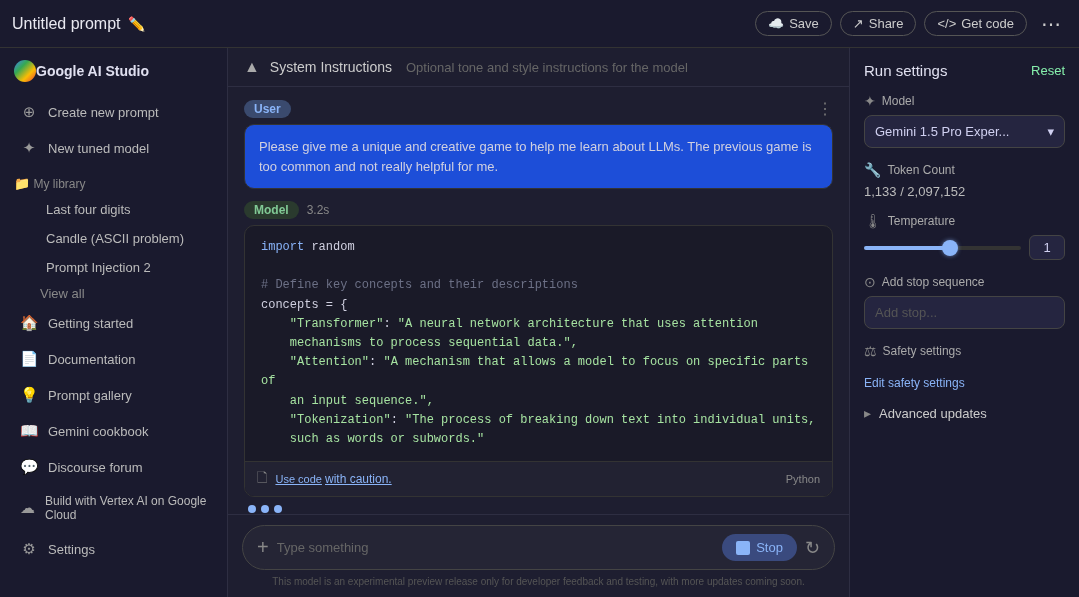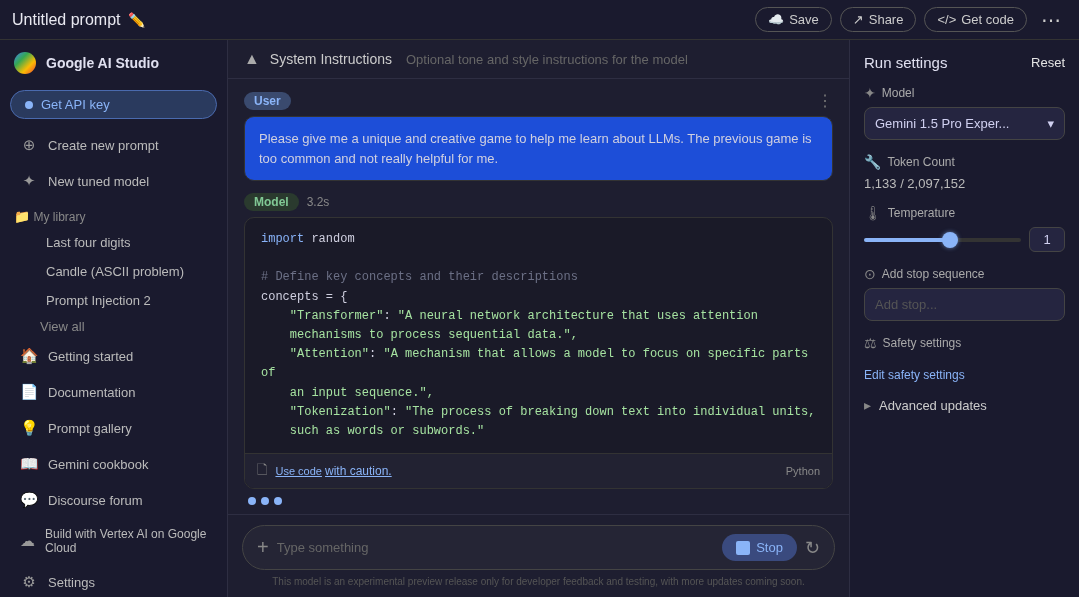--- a/index.html
+++ b/index.html
@@ -13,21 +13,21 @@
       display: flex;
       flex-direction: column;
     }
 
     
     .topbar {
       display: flex;
       align-items: center;
       background: #1a1a2e;
       border-bottom: 1px solid #333;
-      height: 40px;
+      height: 48px;
       padding: 0 12px;
       flex-shrink: 0;
       justify-content: space-between;
     }
     .topbar-title {
       font-size: 16px;
       font-weight: 500;
       color: #e8e8f0;
       display: flex;
       align-items: center;
@@ -79,21 +79,20 @@
       border-right: 1px solid #2e2e42;
       display: flex;
       flex-direction: column;
       flex-shrink: 0;
       overflow-y: auto;
     }
     .sidebar-header {
       display: flex;
       align-items: center;
       padding: 12px 14px;
-      gap: 10px;
     }
     .logo-text {
       font-size: 14px;
       font-weight: 600;
       color: #e0e0f0;
     }
     .logo-icon {
       width: 22px;
       height: 22px;
       background: linear-gradient(135deg, #4285f4, #34a853, #fbbc04, #ea4335);
@@ -397,21 +396,21 @@
       margin-bottom: 14px;
     }
     .panel-title {
       font-size: 15px;
       font-weight: 500;
       color: #e0e0f0;
     }
     .panel-reset {
       background: none;
       border: none;
-      color: #e5e5e5;
+      color: #86efac;
       font-size: 13px;
       cursor: pointer;
       margin-left: 12px;
     }
     .panel-section {
       margin-bottom: 14px;
     }
     .panel-label {
       font-size: 12px;
       color: #aaa;
@@ -542,24 +541,20 @@
 </div>
 
 <div class="main-layout">
 
   <div class="sidebar">
     <div class="sidebar-header">
       <div class="logo-icon"></div>
       <span class="logo-text">Google AI Studio</span>
     </div>
 
-    <button class="sidebar-api-btn">
-      <div class="api-dot"></div>
-      <span>Get API key</span>
-    </button>
 
     <div class="sidebar-item">
       <span class="icon">⊕</span>
       <span>Create new prompt</span>
     </div>
     <div class="sidebar-item">
       <span class="icon">✦</span>
       <span>New tuned model</span>
     </div>
 

